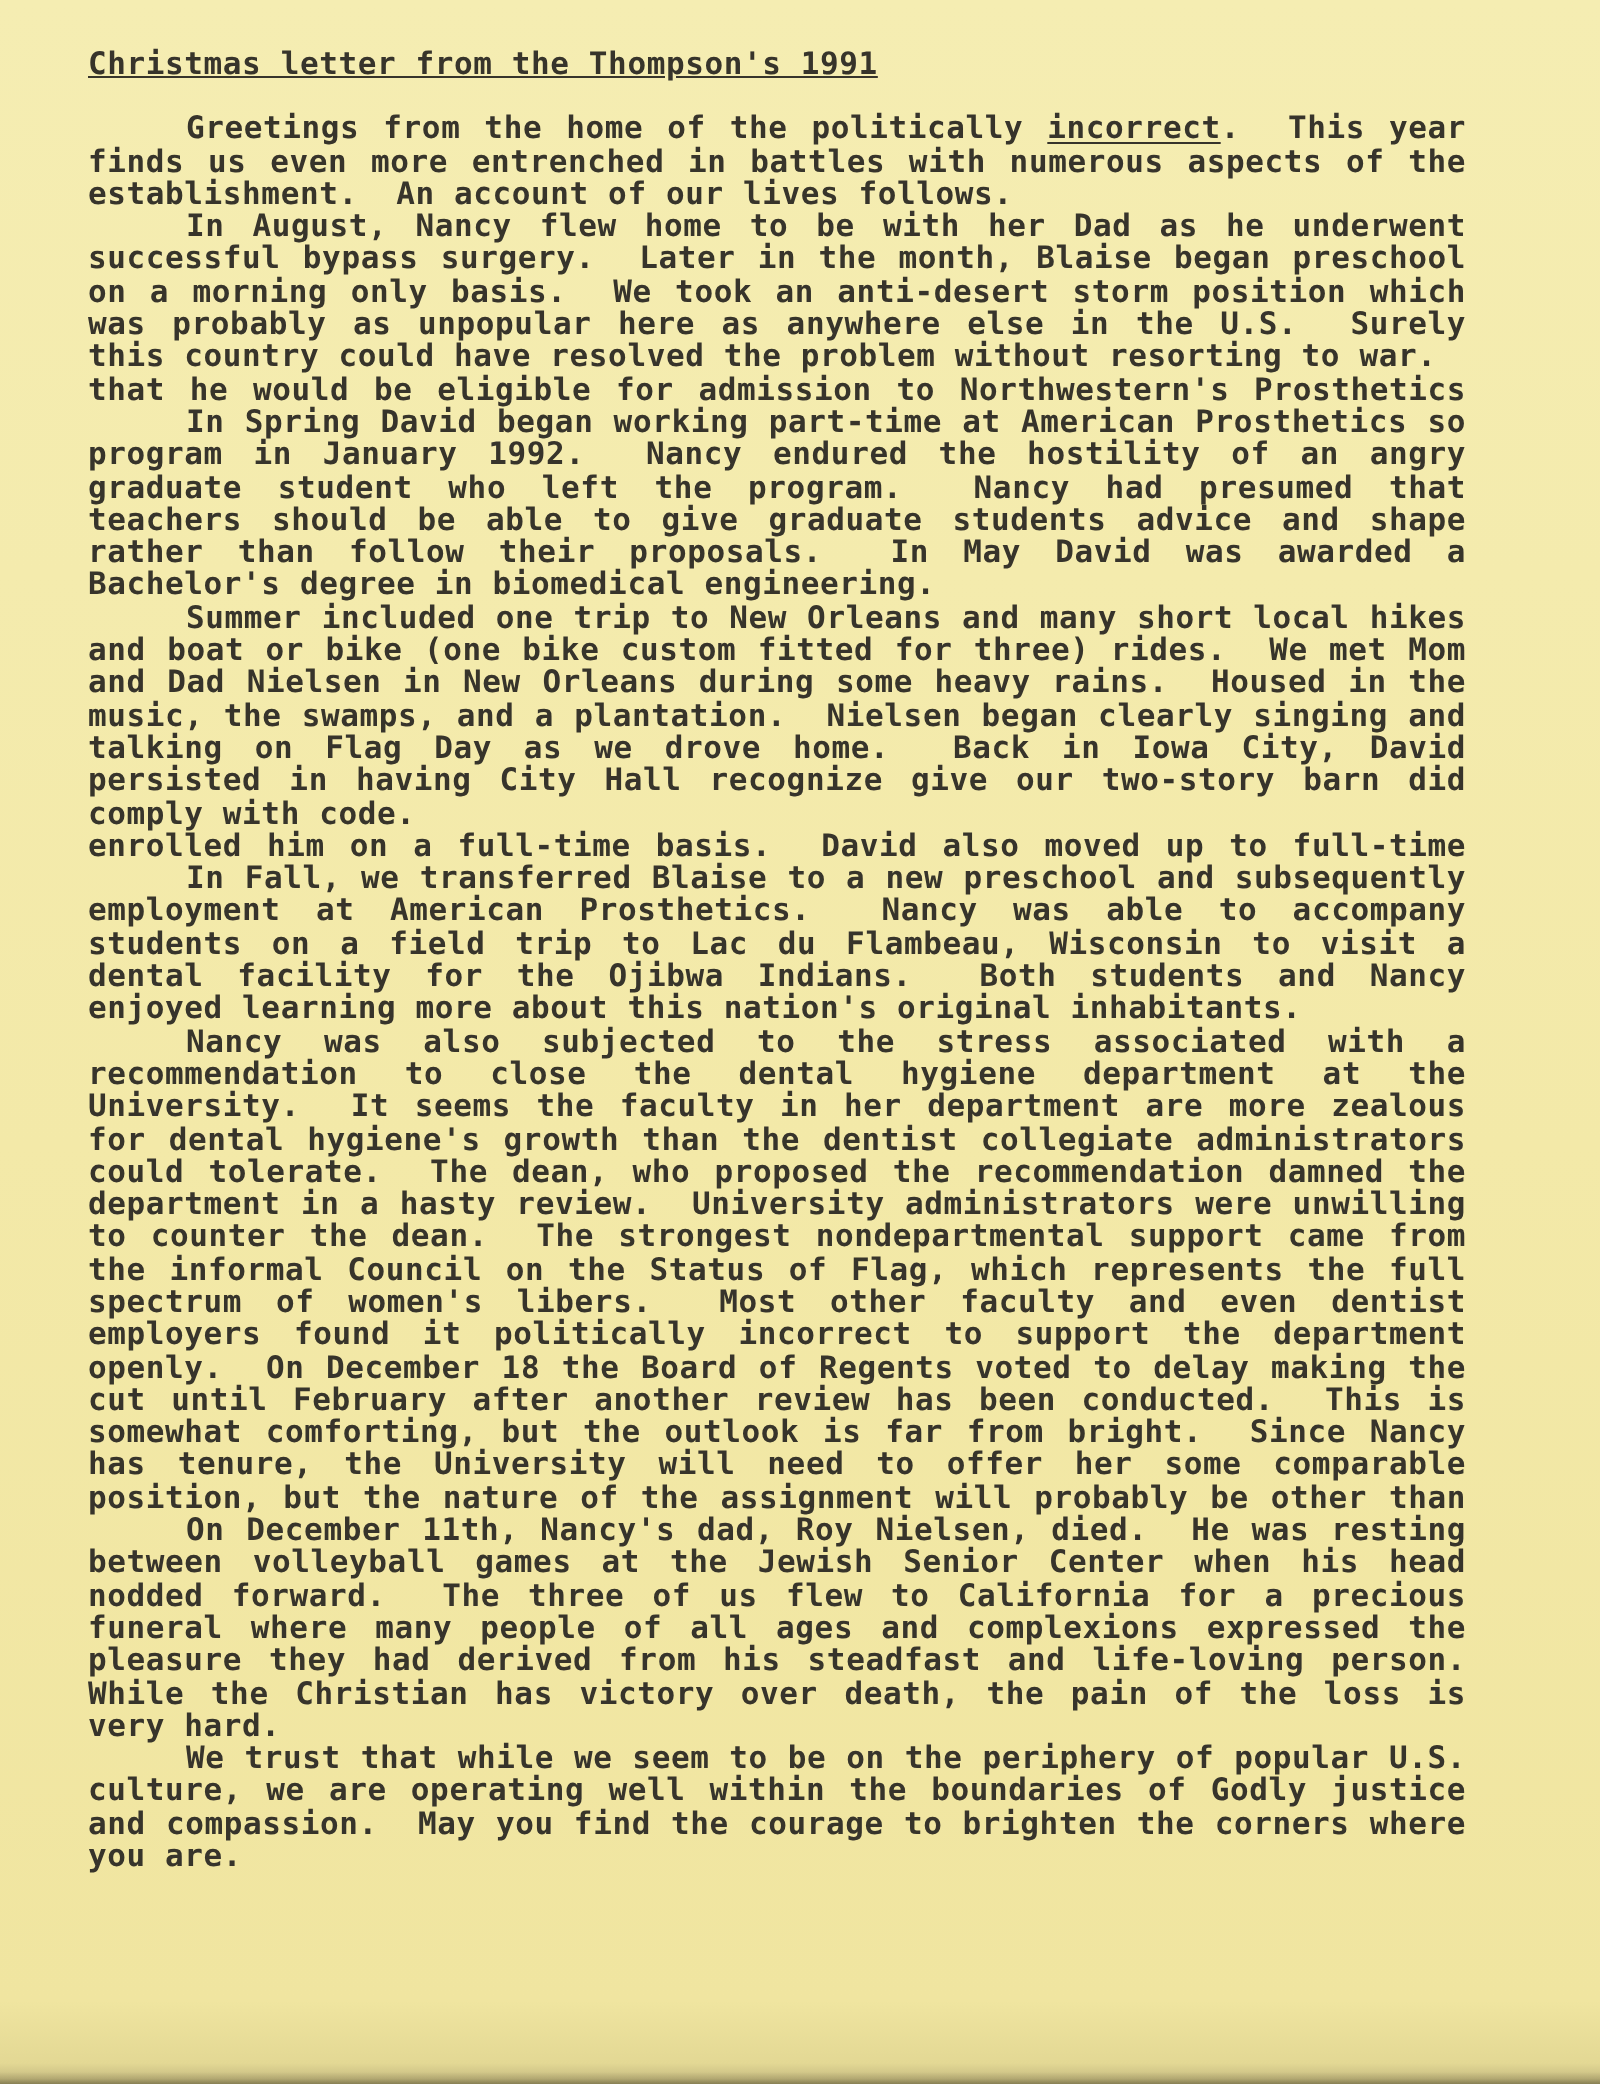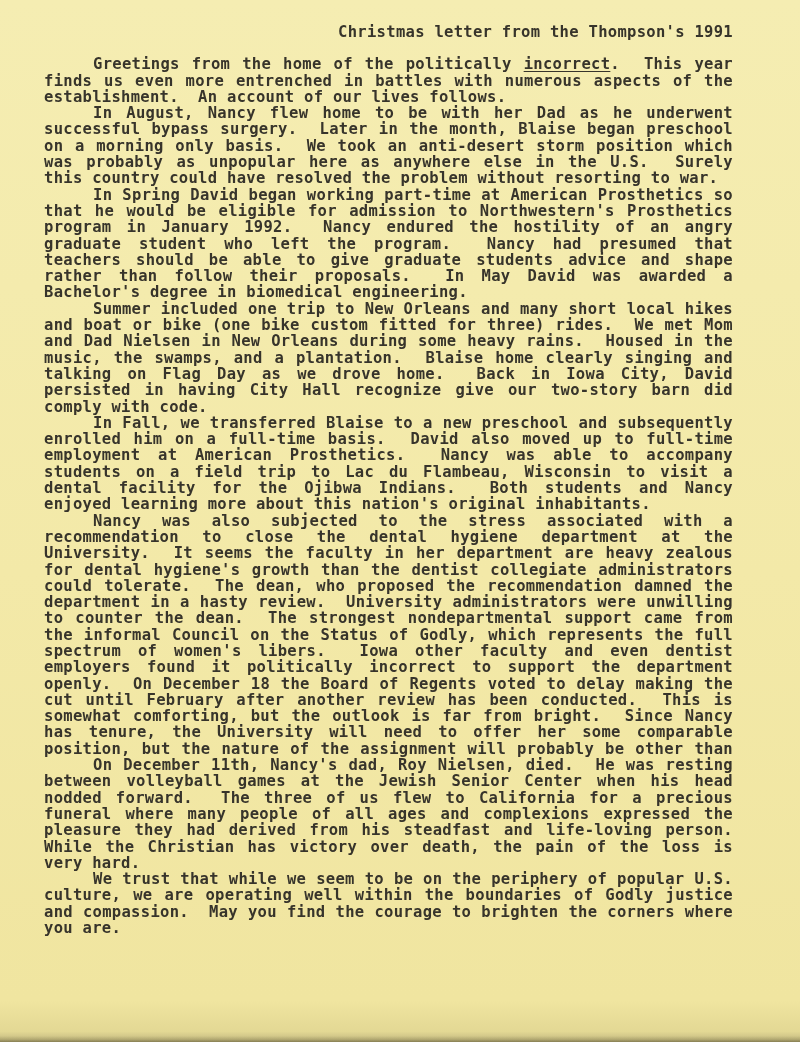--- a/index.html
+++ b/index.html
@@ -29,23 +29,24 @@
     left: 44px;
     top: 24px;
     width: 689px;
     color: var(--ink, #37342b);
     font-size: 15.5px;
     line-height: 16.3px;
     font-weight: bold;
     letter-spacing: 0.3px;
   }
   .title {
-    text-align: right;
+    text-align: left;
     white-space: pre;
     margin: 0 0 16px 0;
+    text-decoration: underline;
   }
   .paragraph { margin: 0; }
   .line {
     white-space: pre-wrap;
     text-align: justify;
     text-align-last: justify;
     word-break: normal;
   }
   .line.last { text-align-last: left; }
   .line.first { text-indent: 49px; }
@@ -67,55 +68,55 @@
           <div class="line last">establishment.  An account of our lives follows.</div>
         </div>
         <div class="paragraph">
           <div class="line first">In August, Nancy flew home to be with her Dad as he underwent</div>
           <div class="line">successful bypass surgery.  Later in the month, Blaise began preschool</div>
           <div class="line">on a morning only basis.  We took an anti-desert storm position which</div>
           <div class="line">was probably as unpopular here as anywhere else in the U.S.  Surely</div>
           <div class="line last">this country could have resolved the problem without resorting to war.</div>
         </div>
         <div class="paragraph">
+          <div class="line">that he would be eligible for admission to Northwestern's Prosthetics</div>
           <div class="line first">In Spring David began working part-time at American Prosthetics so</div>
-          <div class="line">that he would be eligible for admission to Northwestern's Prosthetics</div>
           <div class="line">program in January 1992.  Nancy endured the hostility of an angry</div>
           <div class="line">graduate student who left the program.  Nancy had presumed that</div>
           <div class="line">teachers should be able to give graduate students advice and shape</div>
           <div class="line">rather than follow their proposals.  In May David was awarded a</div>
           <div class="line last">Bachelor's degree in biomedical engineering.</div>
         </div>
         <div class="paragraph">
           <div class="line first">Summer included one trip to New Orleans and many short local hikes</div>
           <div class="line">and boat or bike (one bike custom fitted for three) rides.  We met Mom</div>
           <div class="line">and Dad Nielsen in New Orleans during some heavy rains.  Housed in the</div>
-          <div class="line">music, the swamps, and a plantation.  Blaise home clearly singing and</div>
+          <div class="line">music, the swamps, and a plantation.  Nielsen began clearly singing and</div>
           <div class="line">talking on Flag Day as we drove home.  Back in Iowa City, David</div>
           <div class="line">persisted in having City Hall recognize give our two-story barn did</div>
           <div class="line last">comply with code.</div>
         </div>
         <div class="paragraph">
+          <div class="line">enrolled him on a full-time basis.  David also moved up to full-time</div>
           <div class="line first">In Fall, we transferred Blaise to a new preschool and subsequently</div>
-          <div class="line">enrolled him on a full-time basis.  David also moved up to full-time</div>
           <div class="line">employment at American Prosthetics.  Nancy was able to accompany</div>
           <div class="line">students on a field trip to Lac du Flambeau, Wisconsin to visit a</div>
           <div class="line">dental facility for the Ojibwa Indians.  Both students and Nancy</div>
           <div class="line last">enjoyed learning more about this nation's original inhabitants.</div>
         </div>
         <div class="paragraph">
           <div class="line first">Nancy was also subjected to the stress associated with a</div>
           <div class="line">recommendation to close the dental hygiene department at the</div>
-          <div class="line">University.  It seems the faculty in her department are heavy zealous</div>
+          <div class="line">University.  It seems the faculty in her department are more zealous</div>
           <div class="line">for dental hygiene's growth than the dentist collegiate administrators</div>
           <div class="line">could tolerate.  The dean, who proposed the recommendation damned the</div>
           <div class="line">department in a hasty review.  University administrators were unwilling</div>
           <div class="line">to counter the dean.  The strongest nondepartmental support came from</div>
-          <div class="line">the informal Council on the Status of Godly, which represents the full</div>
-          <div class="line">spectrum of women's libers.  Iowa other faculty and even dentist</div>
+          <div class="line">the informal Council on the Status of Flag, which represents the full</div>
+          <div class="line">spectrum of women's libers.  Most other faculty and even dentist</div>
           <div class="line">employers found it politically incorrect to support the department</div>
           <div class="line">openly.  On December 18 the Board of Regents voted to delay making the</div>
           <div class="line">cut until February after another review has been conducted.  This is</div>
           <div class="line">somewhat comforting, but the outlook is far from bright.  Since Nancy</div>
           <div class="line">has tenure, the University will need to offer her some comparable</div>
           <div class="line">position, but the nature of the assignment will probably be other than</div>
         </div>
         <div class="paragraph">
           <div class="line first">On December 11th, Nancy's dad, Roy Nielsen, died.  He was resting</div>
           <div class="line">between volleyball games at the Jewish Senior Center when his head</div>

